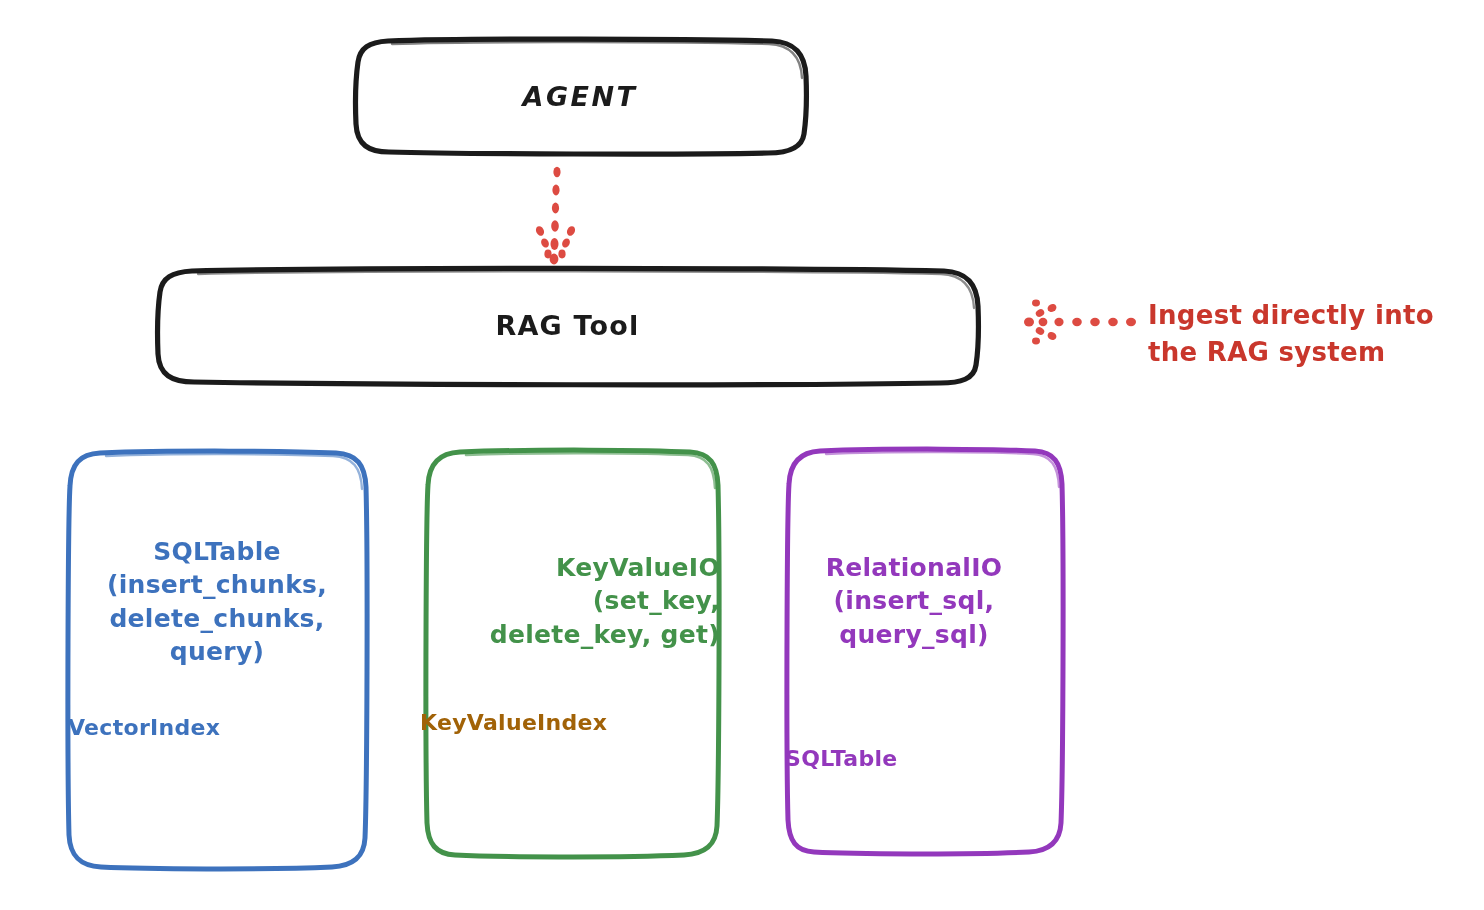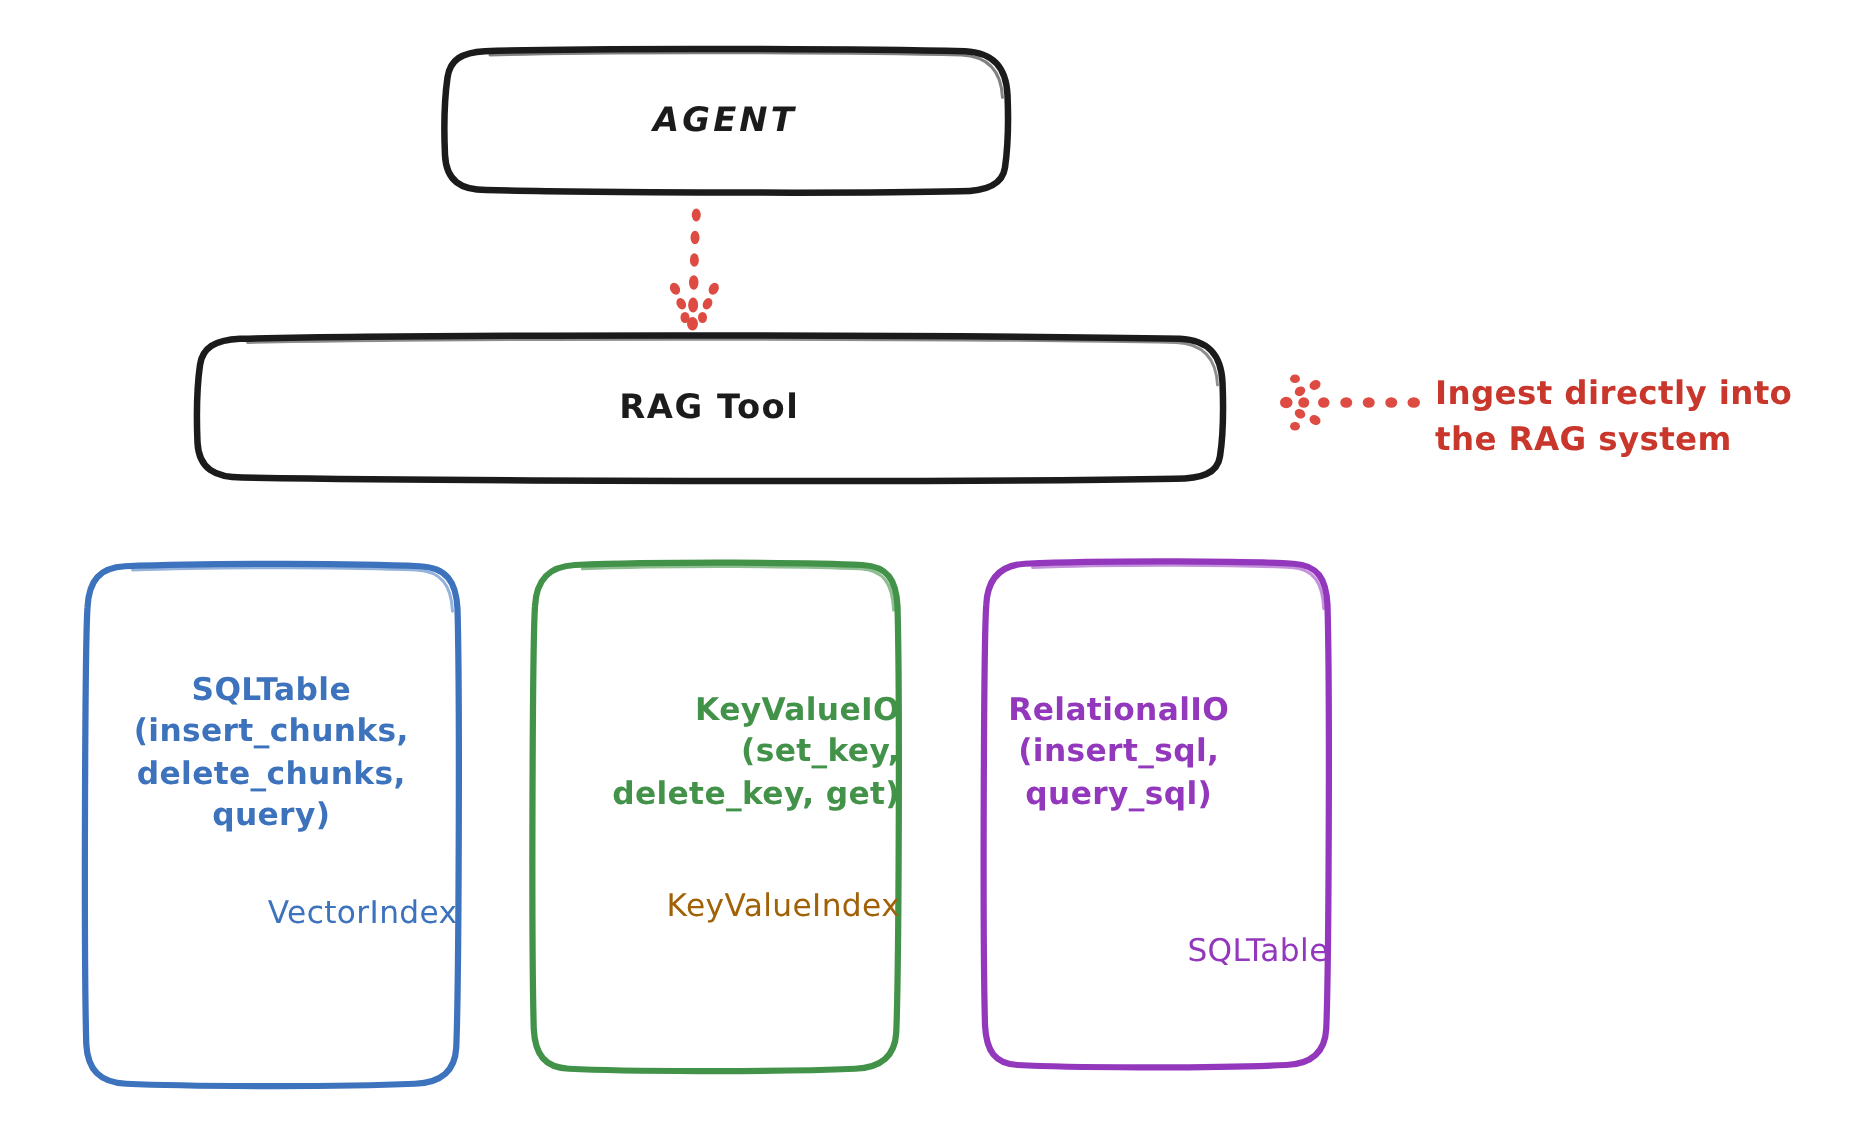--- a/index.html
+++ b/index.html
@@ -57,32 +57,32 @@
     text-align: center;
     font-size: 25px;
     font-weight: 600;
     line-height: 1.33;
     white-space: pre-line;
     letter-spacing: 0.3px;
     user-select: none;
   }
   .leaf-index {
     position: absolute;
-    text-align: right;
-    font-size: 25px;
-    font-weight: 400;
+    text-align: left;
+    font-size: 22px;
+    font-weight: 700;
     letter-spacing: 0.3px;
     white-space: pre;
     user-select: none;
   }
   #vector-body  { left: 68px;  top: 535px; width: 298px; color: #3d72bd; }
   #vector-index { left: 68px;  top: 715px; width: 298px; color: #3d72bd; }
   #kv-body      { left: 420px; top: 551px; width: 300px; color: #43924a; text-align: right; }
   #kv-index     { left: 420px; top: 710px; width: 300px; color: #a16207; }
-  #rel-body     { left: 756px; top: 551px; width: 278px; color: #9338bc; }
+  #rel-body     { left: 775px; top: 551px; width: 278px; color: #9338bc; }
   #rel-index    { left: 785px; top: 710px; width: 278px; color: #9338bc; margin-top: 36px; }
 
   
   #annotation {
     position: absolute;
     left: 1148px;
     top: 281px;
     width: 330px;
     font-size: 26px;
     font-weight: 600;

